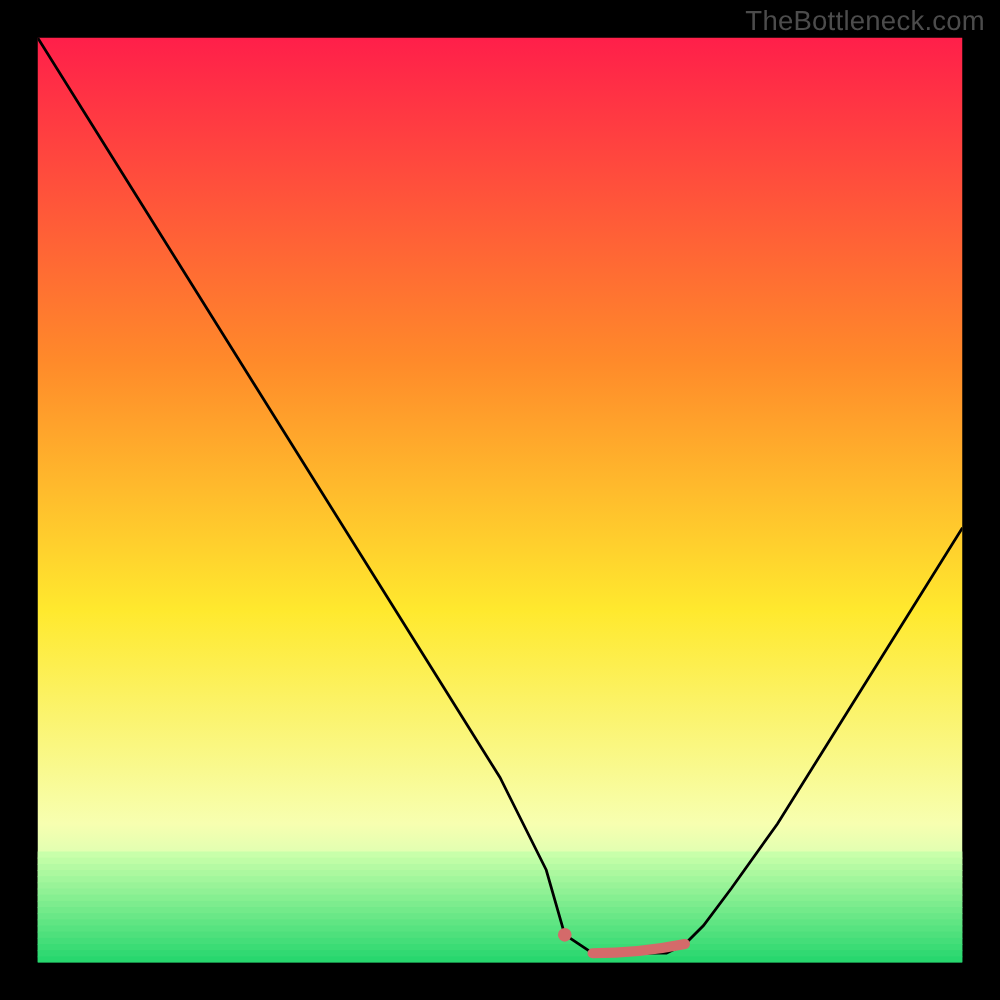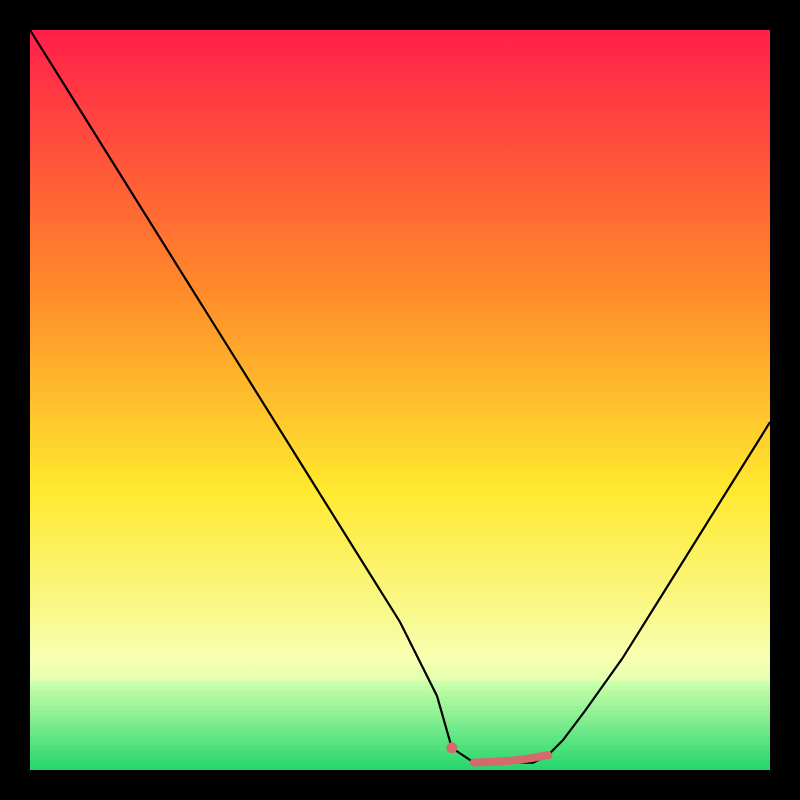--- a/index.html
+++ b/index.html
@@ -37,20 +37,21 @@
   .plot-svg {
     width: 100%;
     height: 100%;
     display: block;
   }
 </style>
 </head>
 <body>
 
 <div class="frame">
+  <div class="watermark">TheBottleneck.com</div>
 
   <div class="plot-area">
     <svg class="plot-svg" viewBox="0 0 740 740" preserveAspectRatio="none">
       <defs>
         <linearGradient id="bg-grad" x1="0" y1="0" x2="0" y2="1">
           <stop offset="0%" stop-color="#ff1f4a"></stop>
           <stop offset="35%" stop-color="#ff8a2a"></stop>
           <stop offset="62%" stop-color="#ffe92e"></stop>
           <stop offset="85%" stop-color="#f7ffb0"></stop>
           <stop offset="92%" stop-color="#c6ffb3"></stop>

